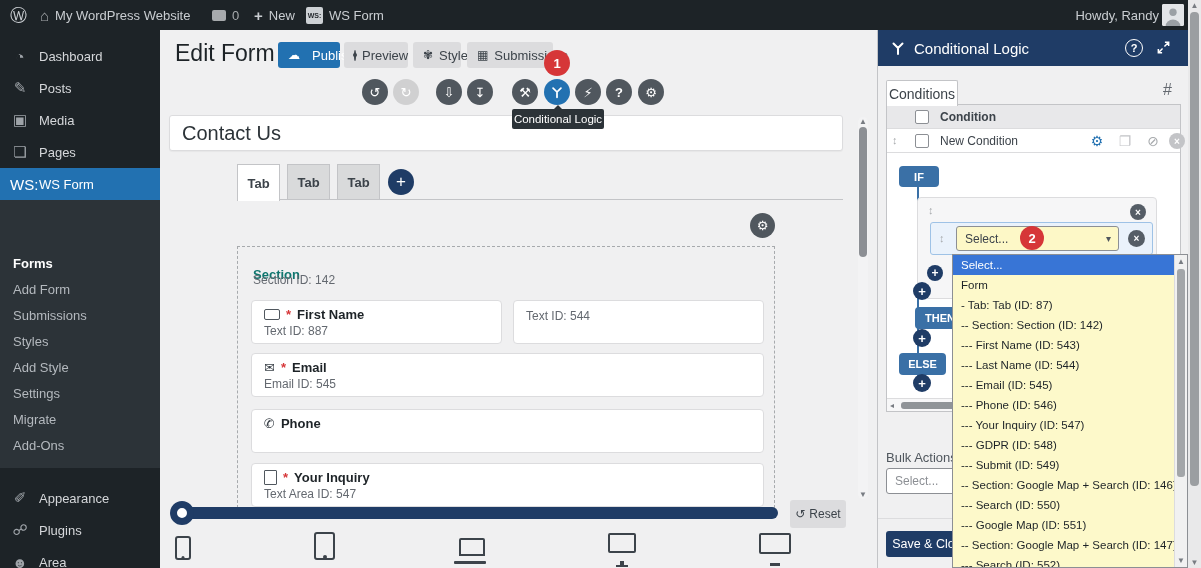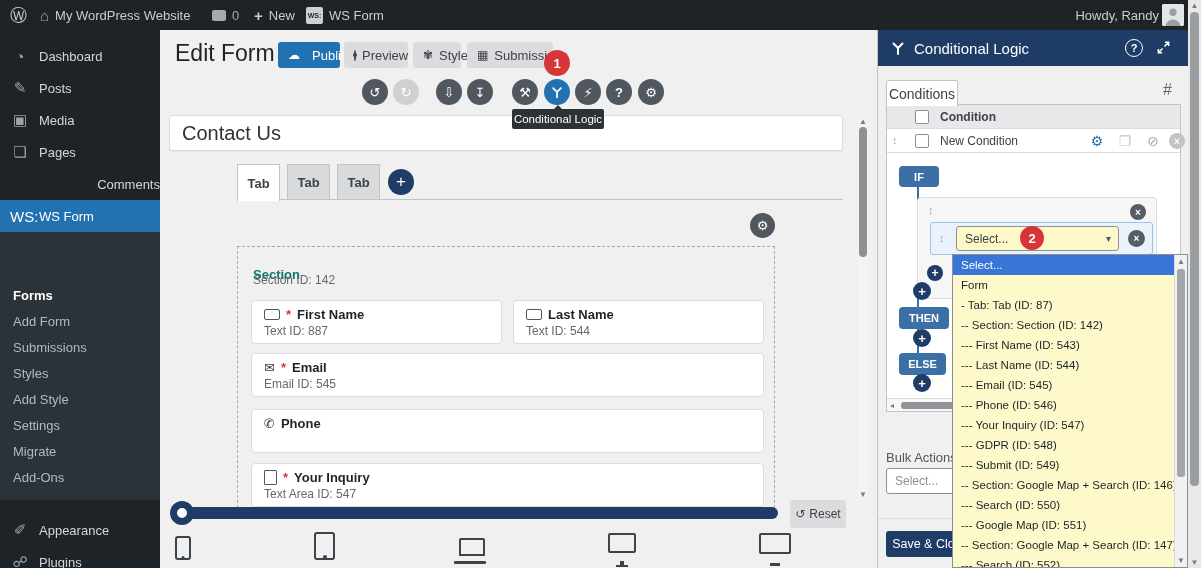--- a/index.html
+++ b/index.html
@@ -177,24 +177,20 @@
         <div class="sb-item">
           <span class="sb-ico media-icon">▣</span>
           <span>Media</span>
         </div>
 
         <div class="sb-item">
           <span class="sb-ico pages-icon">❏</span>
           <span>Pages</span>
         </div>
 
-        <div class="sb-item">
-          <span class="sb-ico comments-icon"></span>
-          <span>Comments</span>
-        </div>
 
         <div class="sb-item active">
           <span class="sb-ico wsform-icon">WS:</span>
           <span>WS Form</span>
         </div>
 
     </div>
     <div class="submenu">
 
         <div class="sm-item current">
@@ -338,25 +334,20 @@
           <div class="fcard half" style="left: 13px; top: 53px; width: 251px;">
             <div class="frow">
               <span class="ficon text-field-icon"></span>
               <span class="req show">*</span>
               <span>First Name</span>
             </div>
             <div class="fmeta">Text ID: 887</div>
           </div>
 
           <div class="fcard half" style="left: 275px; top: 53px; width: 251px;">
-            <div class="frow">
-              <span class="ficon text-field-icon"></span>
-
-              <span>Last Name</span>
-            </div>
             <div class="fmeta">Text ID: 544</div>
           </div>
 
           <div class="fcard full" style="left: 13px; top: 106px; width: 513px;">
             <div class="frow">
               <span class="ficon email-icon">✉</span>
               <span class="req show">*</span>
               <span>Email</span>
             </div>
             <div class="fmeta">Email ID: 545</div>
@@ -468,21 +459,21 @@
         <div class="pluscircle" style="left:9px;top:67px;width:16px;height:16px;font-size:12px">
             <span>+</span>
           </div>
       </div>
 
       <div class="badge" style="left:133px;top:121px;width:24px;height:24px;font-size:13px">2</div>
 
       <div class="pluscircle" style="left:26px;top:177px;width:18px;height:18px;font-size:13px">
           <span>+</span>
         </div>
-      <div class="tag" style="left:12px;top:202px;width:50px;height:22px">THEN</div>
+      <div class="tag" style="left:28px;top:202px;width:50px;height:22px">THEN</div>
       <div class="pluscircle" style="left:26px;top:224px;width:18px;height:18px;font-size:13px">
           <span>+</span>
         </div>
       <div class="tag" style="left:12px;top:248px;width:47px;height:22px">ELSE</div>
       <div class="pluscircle" style="left:26px;top:269px;width:18px;height:18px;font-size:13px">
           <span>+</span>
         </div>
 
       <div class="hscroll">
         <span style="position:absolute;left:3px;top:2px;font-size:8px;color:#787c82">◂</span>

